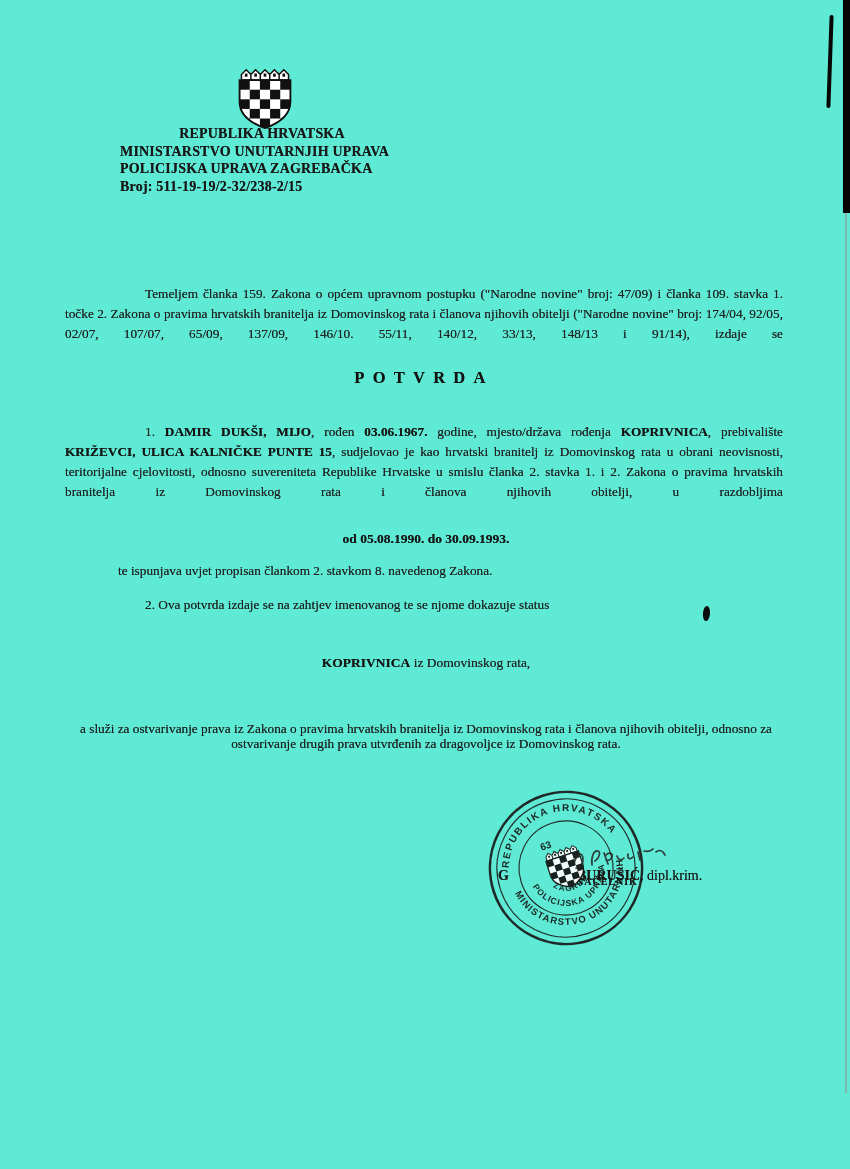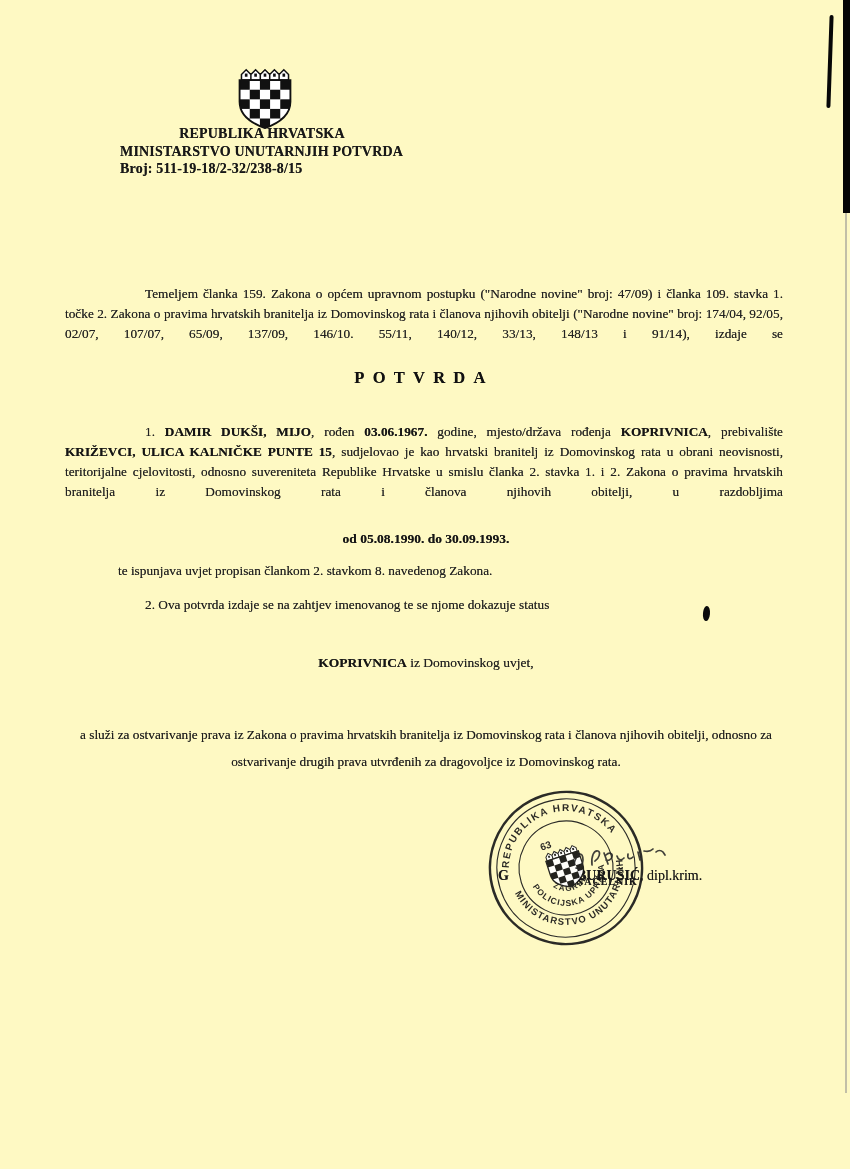--- a/index.html
+++ b/index.html
@@ -1,19 +1,19 @@
 <!DOCTYPE html>
 <html><head>
 <meta charset="utf-8">
 <style>
   * { margin:0; padding:0; box-sizing:border-box; }
   html,body { background:#e8e8e8; }
   .page {
     position:relative; width:850px; height:1169px;
-    background:#fef9c3; overflow:hidden;
+    background:#5eead4; overflow:hidden;
     font-family:"Liberation Serif","DejaVu Serif",serif;
     color:#1e1e1e;
   }
   .scantext { text-shadow:0 0 0.55px rgba(20,20,20,.65); }
   .abs { position:absolute; }
   .b { font-weight:bold; color:#151515;margin-top:44px; }
 
   .arms { left:236px; top:66px; width:58px; height:64px; }
 
   .hdr { left:120px; top:125px; width:284px; font-size:14px; line-height:17.6px;
@@ -25,21 +25,21 @@
   .indent { text-indent:80px; }
 
   .title { left:65px; top:368px; width:718px; text-align:right; text-align-last:center;
            font-size:16.5px; font-weight:bold; letter-spacing:.5em; color:#111; }
 
   .centerline { left:67px; width:718px; text-align:center; text-align-last:center; }
   .period { top:531px; font-size:13.5px; font-weight:bold; color:#151515; }
   .cond { left:118px; top:563px; font-size:13.3px; color:#222; }
   .item2 { top:595px; text-align:center; text-align-last:left; }
   .statusline { top:655px; font-size:13.5px; color:#222; }
-  .closing { top:721px; font-size:13.3px; line-height:27px; text-align:center; text-align-last:center; }
+  .closing { top:721px; font-size:13.3px; line-height:15px; text-align:center; text-align-last:center; }
 
   .sig-title { left:576px; top:836px; font-size:10px; font-weight:bold;
                letter-spacing:1px; color:#1a1a1a; z-index:2;margin-top:40px; }
   .sig-g { left:498px; top:868px; font-size:14px; font-weight:bold; color:#1a1a1a; z-index:2; }
   .sig-name { left:577px; top:868px; font-size:14px; color:#1a1a1a; z-index:2; }
   .sig-name .nm { font-weight:bold; }
   .scribble { left:570px; top:844px; z-index:4; }
 
   .stamp { left:458px; top:762px; width:220px; height:220px; z-index:3; opacity:.92; }
   .stamp text { font-family:"Liberation Sans","DejaVu Sans",sans-serif; fill:#161616; }
@@ -85,39 +85,40 @@
             <rect x="46.2" y="55.8" width="10.8" height="10.2"></rect>
         </g>
         <path d="M3,15 H57 V38 C57,51 47,60 30,66 C13,60 3,51 3,38 Z" fill="none" stroke="#111" stroke-width="2"></path>
       </symbol>
     </defs>
     <use href="#hr-arms" width="60" height="68"></use>
   </svg>
 
   <div class="abs hdr scantext">
     <div class="c">REPUBLIKA HRVATSKA</div>
-    <div>MINISTARSTVO UNUTARNJIH POTVRDA</div>
-    <div>Broj: 511-19-18/2-32/238-8/15</div>
+    <div>MINISTARSTVO UNUTARNJIH UPRAVA</div>
+    <div>POLICIJSKA UPRAVA ZAGREBAČKA</div>
+    <div>Broj: 511-19-19/2-32/238-2/15</div>
   </div>
 
   <div class="abs para indent scantext" style="top:284px">Temeljem članka 159. Zakona o općem upravnom postupku ("Narodne novine" broj: 47/09) i članka 109. stavka 1. točke 2. Zakona o pravima hrvatskih branitelja iz Domovinskog rata i članova njihovih obitelji ("Narodne novine" broj: 174/04, 92/05, 02/07, 107/07, 65/09, 137/09, 146/10. 55/11, 140/12, 33/13, 148/13 i 91/14), izdaje se</div>
 
   <div class="abs title scantext">POTVRDA</div>
 
   <div class="abs para indent scantext" style="top:422px"><span>1. </span><span class="b">DAMIR DUKŠI, MIJO</span><span>, rođen </span><span class="b">03.06.1967.</span><span> godine, mjesto/država rođenja </span><span class="b">KOPRIVNICA</span><span>, prebivalište </span><span class="b">KRIŽEVCI, ULICA KALNIČKE PUNTE 15</span><span>, sudjelovao je kao hrvatski branitelj iz Domovinskog rata u obrani neovisnosti, teritorijalne cjelovitosti, odnosno suvereniteta Republike Hrvatske u smislu članka 2. stavka 1. i 2. Zakona o pravima hrvatskih branitelja iz Domovinskog rata i članova njihovih obitelji, u razdobljima</span></div>
 
   <div class="abs centerline period scantext">od 05.08.1990. do 30.09.1993.</div>
 
   <div class="abs cond scantext">te ispunjava uvjet propisan člankom 2. stavkom 8. navedenog Zakona.</div>
 
   <div class="abs para item2 indent scantext">2. Ova potvrda izdaje se na zahtjev imenovanog te se njome dokazuje status</div>
 
   <div class="abs ink-blob"></div>
 
-  <div class="abs centerline statusline scantext"><span class="b">KOPRIVNICA</span><span> iz Domovinskog uvjet,</span></div>
+  <div class="abs centerline statusline scantext"><span class="b">KOPRIVNICA</span><span> iz Domovinskog rata,</span></div>
 
   <div class="abs centerline closing scantext">a služi za ostvarivanje prava iz Zakona o pravima hrvatskih branitelja iz Domovinskog rata i članova njihovih obitelji, odnosno za ostvarivanje drugih prava utvrđenih za dragovoljce iz Domovinskog rata.</div>
 
   <div class="abs sig-title scantext">NAČELNIK</div>
   <div class="abs sig-g scantext">G</div>
   <div class="abs sig-name scantext"><span class="nm">BURUŠIĆ</span><span>, dipl.krim.</span></div>
 
   <svg class="abs scribble" width="150" height="30" viewBox="0 0 150 30">
     <path d="M4,20 c3,-12 9,-13 9,-4 c0,6 -4,9 -7,8 m16,-3 c-1,-9 2,-15 6,-14 c3,1 1,8 -3,10 m9,-8 l4,11 m-2,-9 c3,-3 7,-2 6,2 c-1,3 -4,4 -6,3 m11,-4 c1,4 4,5 7,2 m4,-4 c-1,5 2,6 5,3 m5,-5 l2,8 m4,-9 c4,1 7,0 9,-2 m3,3 c2,-2 5,-2 7,0 l2,3" fill="none" stroke="#262626" stroke-width="1.7" stroke-linecap="round" opacity=".88"></path>
   </svg>

